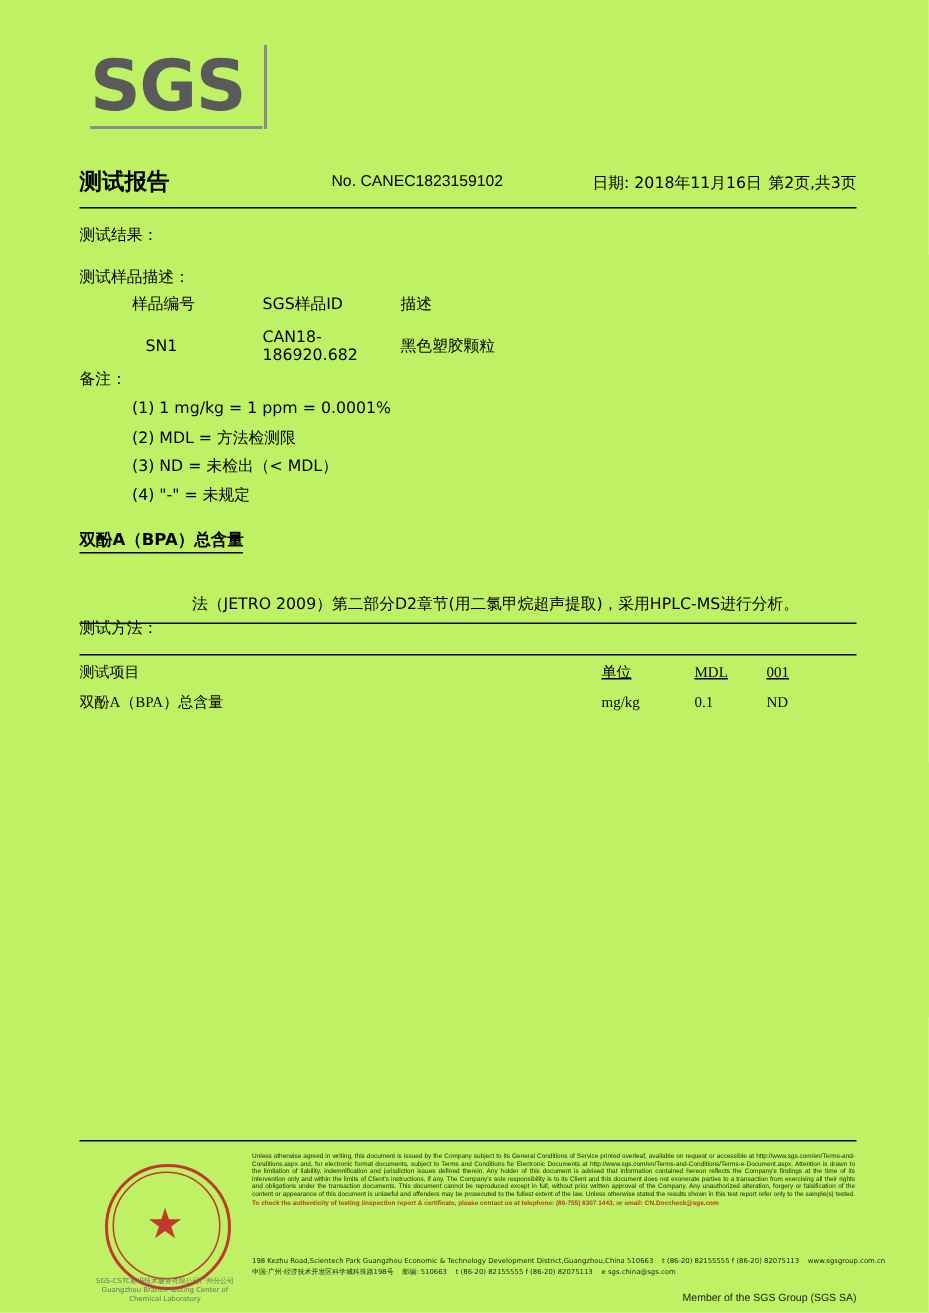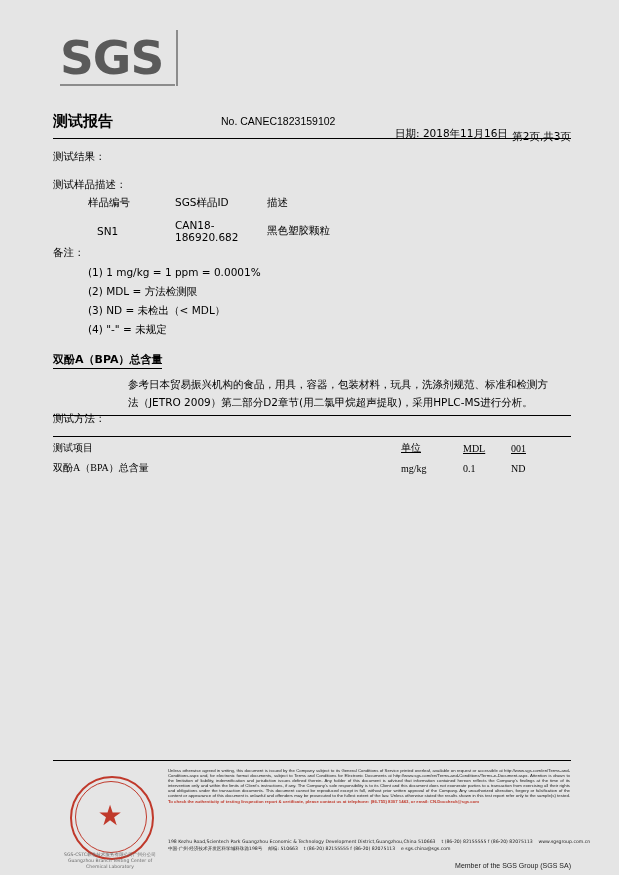--- a/index.html
+++ b/index.html
@@ -6,21 +6,21 @@
   body{
     width:619px;height:875px;
     background:#ffffff;
     font-family:"Liberation Sans", sans-serif;
     color:#000;
     position:relative;
     overflow:hidden;
   }
   .page{
     position:absolute;inset:0;
-    background:#e5e5e5;
+    background:#bef264;
   }
   
   .logo-wrap{
     position:absolute;left:60px;top:30px;width:120px;height:55px;
   }
   .sgs-text{
     font-family:"DejaVu Sans", sans-serif;
     font-weight:bold;
     font-size:47px;
     letter-spacing:-1px;
@@ -41,24 +41,23 @@
     font-size:15px;font-weight:bold;color:#000;
     font-family:"DejaVu Sans", sans-serif;
   }
   .hdr-no{
     position:absolute;left:168px;top:3px;font-size:10.5px;
     font-family:"Liberation Sans", sans-serif;
   }
   .hdr-date{
     position:absolute;left:342px;top:3px;font-size:10.5px;
     font-family:"DejaVu Sans", sans-serif;
-    margin-top:12px;
   }
   .hdr-page{
-    position:absolute;right:0;top:18px;font-size:10.5px;
+    position:absolute;right:0;top:3px;font-size:10.5px;
     font-family:"DejaVu Sans", sans-serif;
   }
   .hdr-rule{
     position:absolute;left:53px;top:138px;width:518px;height:1px;background:#000;
   }
 
   
   .t{
     position:absolute;
     font-family:"DejaVu Sans", sans-serif;
@@ -199,21 +198,20 @@
 
   <div class="t" style="left:53px;top:246px;">备注：</div>
   <div class="t" style="left:88px;top:266px;">(1) 1 mg/kg = 1 ppm = 0.0001%</div>
   <div class="t" style="left:88px;top:285px;">(2) MDL = 方法检测限</div>
   <div class="t" style="left:88px;top:304px;">(3) ND = 未检出（&lt; MDL）</div>
   <div class="t" style="left:88px;top:323px;">(4) "-" = 未规定</div>
 
   <div class="sec-head">双酚A（BPA）总含量</div>
 
   <div class="t" style="left:53px;top:378px;margin-top:34px;">测试方法：</div>
-  <div class="t" style="left:128px;top:378px;">参考日本贸易振兴机构的食品，用具，容器，包装材料，玩具，洗涤剂规范、标准和检测方</div>
   <div class="t" style="left:128px;top:396px;">法（JETRO 2009）第二部分D2章节(用二氯甲烷超声提取)，采用HPLC-MS进行分析。</div>
 
   <div class="res-line2"></div>
   <div class="res-tbl">
     <table>
       <thead>
         <tr>
           <th>测试项目</th>
           <th class="th-unit u">单位</th>
           <th class="th-mdl u">MDL</th>

